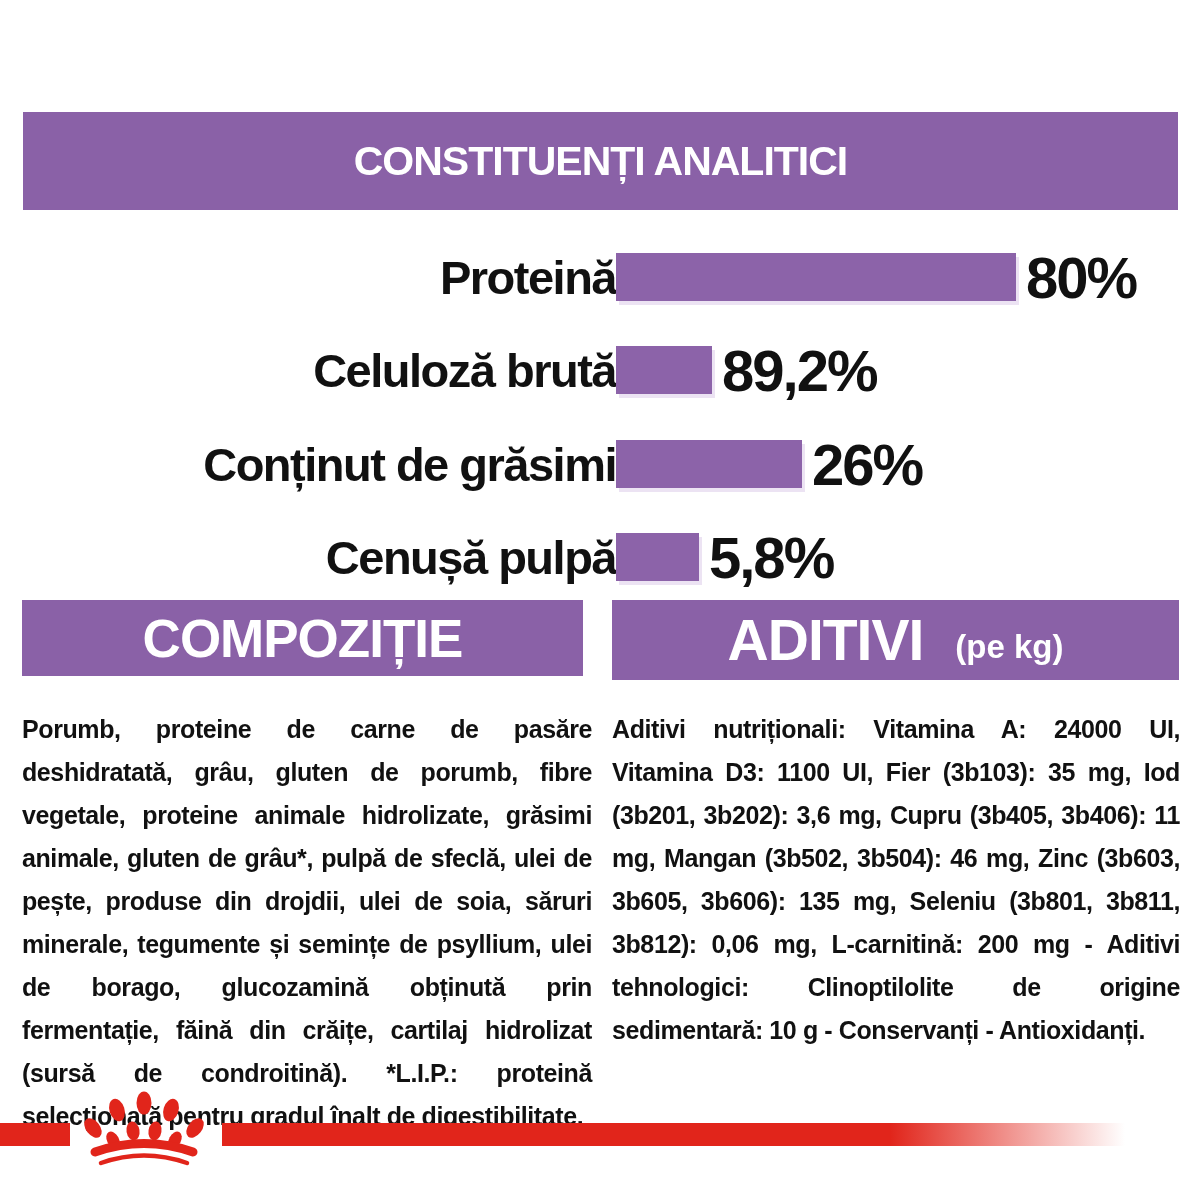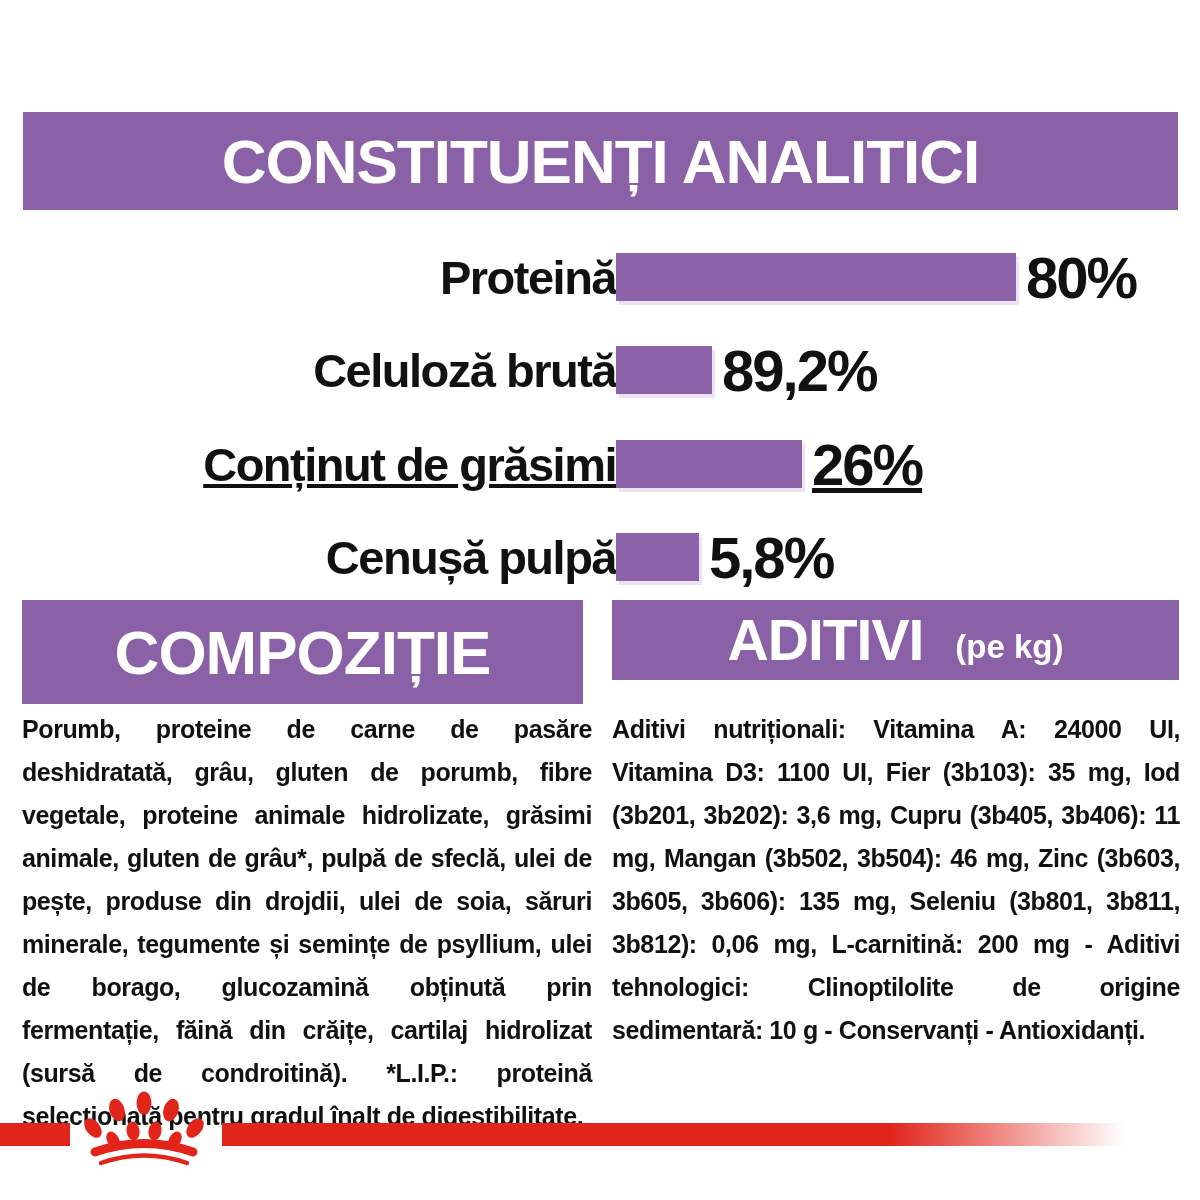--- a/index.html
+++ b/index.html
@@ -5,22 +5,22 @@
   html,body{margin:0;padding:0;background:#ffffff;}
   .page{
     position:relative;width:1200px;height:1200px;background:#ffffff;overflow:hidden;
     font-family:"Liberation Sans","DejaVu Sans",sans-serif;color:#111;
   }
   .banner{
     position:absolute;background:#8a61a7;color:#ffffff;
     display:flex;align-items:center;justify-content:center;
     font-weight:bold;letter-spacing:-1px;
   }
-  .banner-header{left:23px;top:112px;width:1155px;height:98px;font-size:62px;}
-  .banner-comp{left:22px;top:600px;width:561px;height:104px;font-size:62px;}
+  .banner-header{left:23px;top:112px;width:1155px;height:98px;font-size:41px;}
+  .banner-comp{left:22px;top:600px;width:561px;height:76px;font-size:53px;}
   .banner-adit{left:612px;top:600px;width:567px;height:80px;font-size:57px;}
   .banner .suffix{font-size:33px;font-weight:bold;margin-left:32px;padding-top:14px;letter-spacing:0;}
   .chart-row{
     position:absolute;left:0;width:1200px;height:48px;
     display:flex;align-items:center;
   }
   .chart-label{
     width:616px;box-sizing:border-box;text-align:right;
     font-size:47px;font-weight:bold;letter-spacing:-1.5px;white-space:nowrap;
   }
@@ -57,21 +57,21 @@
     <div class="chart-row" style="top:253px;">
       <div class="chart-label">Proteină</div>
       <div class="bar" style="width: 400px; background: rgb(140, 99, 169);"></div>
       <div class="chart-value">80%</div>
     </div>
     <div class="chart-row" style="top:346px;">
       <div class="chart-label">Celuloză brută</div>
       <div class="bar" style="width: 96px; background: rgb(140, 99, 169);"></div>
       <div class="chart-value">89,2%</div>
     </div>
-    <div class="chart-row" style="top:440px;text-decoration:underline;">
+    <div class="chart-row" style="top:440px;">
       <div class="chart-label">Conținut de grăsimi</div>
       <div class="bar" style="width: 186px; background: rgb(140, 99, 169);"></div>
       <div class="chart-value">26%</div>
     </div>
     <div class="chart-row" style="top:533px;">
       <div class="chart-label">Cenușă pulpă</div>
       <div class="bar" style="width: 83px; background: rgb(140, 99, 169);"></div>
       <div class="chart-value">5,8%</div>
     </div>
   </div>

